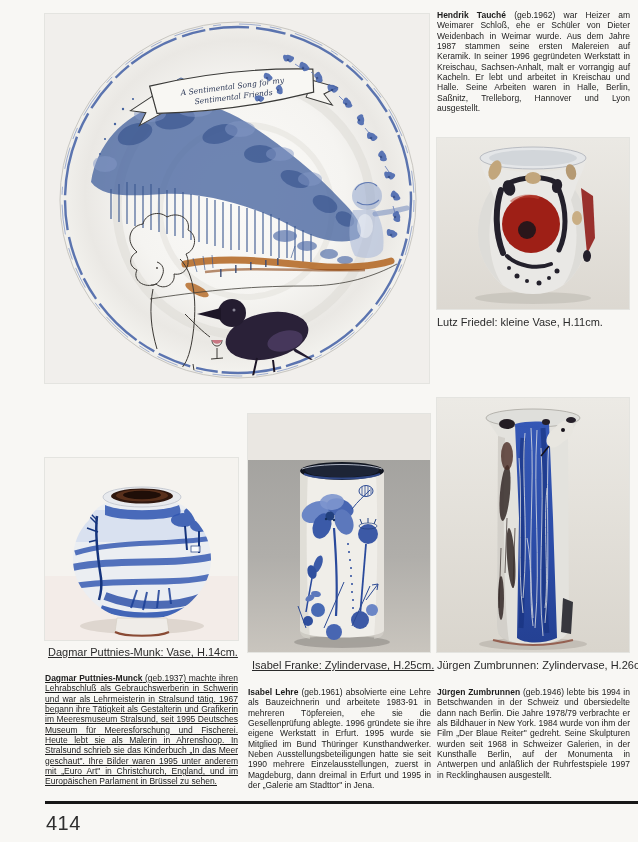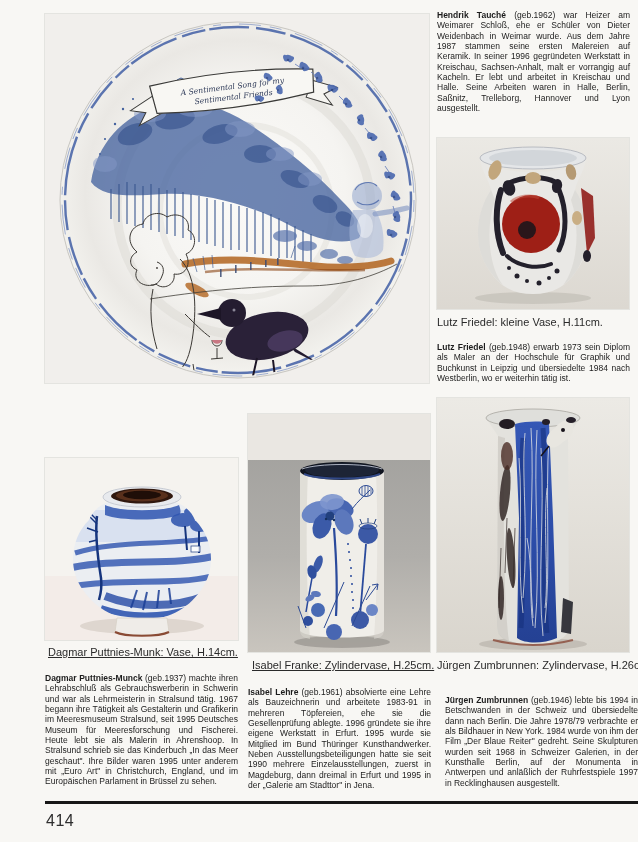--- a/index.html
+++ b/index.html
@@ -7,21 +7,21 @@
     position:relative;width:638px;height:842px;margin:0 auto;
     background:#f8f7f4;overflow:hidden;
     font-family:"Liberation Sans",sans-serif;color:#1d1d1d;
   }
   .photo{position:absolute;box-shadow:0 0 0 1px rgba(90,90,85,0.12);overflow:hidden;}
   .photo svg{display:block;}
   .caption{position:absolute;font-size:11px;line-height:10px;color:#2a2a2a;white-space:nowrap;}
   .bio{position:absolute;font-size:8.5px;line-height:10.35px;text-align:justify;color:#1c1c1c;}
   .bio .nm{font-weight:bold;}
   .rule{position:absolute;background:#171717;}
-  .pageno{position:absolute;font-size:16px;color:#2e2e2e;letter-spacing:0.5px;}
+  .pageno{position:absolute;font-size:20px;color:#2e2e2e;letter-spacing:0.5px;}
   .bannertext{font-family:"DejaVu Serif",serif;font-style:italic;fill:#2e3a58;}
 </style>
 </head>
 <body>
 
 <div id="page">
 
   <div class="photo" style="left:45px;top:14px;width:384px;height:369px;background:#f1efec;">
     <svg width="384" height="369" viewBox="0 0 384 369">
       <defs>
@@ -318,24 +318,20 @@
         <ellipse cx="58" cy="32" rx="6" ry="10" fill="#c2a67c" transform="rotate(20 58 32)"></ellipse>
         <ellipse cx="96" cy="40" rx="8" ry="6" fill="#c2a67c"></ellipse>
         <ellipse cx="134" cy="34" rx="5" ry="8" fill="#b59a74" transform="rotate(-15 134 34)"></ellipse>
         <ellipse cx="140" cy="80" rx="5" ry="7" fill="#c9ae84"></ellipse>
         <path d="M144,50 L156,58 L158,100 L150,116 Z" fill="#901d1a" opacity="0.9"></path>
         <ellipse cx="150" cy="118" rx="4" ry="6" fill="#23202b"></ellipse>
       </g>
     </svg>
   </div>
   <div class="caption" style="left:437px;top:317px;">Lutz Friedel: kleine Vase, H.11cm.</div>
-  <p class="bio" style="left:437px;top:342px;width:193px;margin:0;">
-    <span class="nm">Lutz Friedel</span>
-    <span>(geb.1948) erwarb 1973 sein Diplom als Maler an der Hochschule für Graphik und Buchkunst in Leipzig und übersiedelte 1984 nach Westberlin, wo er weiterhin tätig ist.</span>
-  </p>
 
   <div class="photo" style="left:437px;top:398px;width:192px;height:254px;background:linear-gradient(#eceae5,#d9d5cd);">
     <svg width="192" height="254" viewBox="0 0 192 254">
       <defs>
         <linearGradient id="bluegrad" x1="0" y1="0" x2="0" y2="1">
           <stop offset="0%" stop-color="#2e52b4"></stop>
             <stop offset="55%" stop-color="#2446a6"></stop>
             <stop offset="100%" stop-color="#1c3a90"></stop>
         </linearGradient>
       </defs>
@@ -377,21 +373,21 @@
           <path d="M70,120 L68,175"></path>
             <path d="M78,130 L76,190"></path>
             <path d="M64,150 L62,210"></path>
         </g>
         <path d="M126,200 L136,204 L134,236 L124,234 Z" fill="#23252c" opacity="0.9"></path>
         <path d="M56,242 Q96,252 136,242" stroke="#8a4a3a" stroke-width="2" fill="none" opacity="0.8"></path>
       </g>
     </svg>
   </div>
   <div class="caption" style="left:437px;top:660px;">Jürgen Zumbrunnen: Zylindervase, H.26cm.</div>
-  <p class="bio" style="left:437px;top:687px;width:193px;margin:8px;">
+  <p class="bio" style="left:437px;top:687px;width:193px;margin:0;">
     <span class="nm">Jürgen Zumbrunnen</span>
     <span>(geb.1946) lebte bis 1994 in Betschwanden in der Schweiz und übersiedelte dann nach Berlin. Die Jahre 1978/79 verbrachte er als Bildhauer in New York. 1984 wurde von ihm der Film „Der Blaue Reiter" gedreht. Seine Skulpturen wurden seit 1968 in Schweizer Galerien, in der Kunsthalle Berlin, auf der Monumenta in Antwerpen und anläßlich der Ruhrfestspiele 1997 in Recklinghausen ausgestellt.</span>
   </p>
 
   <div class="photo" style="left:45px;top:458px;width:193px;height:182px;background:#f5f3ef;">
     <svg width="193" height="182" viewBox="0 0 193 182">
       <defs>
         <clipPath id="dvaseClip">
           <path d="M97,39 C64,39 50,48 44,62 C26,80 22,110 38,132 C52,152 72,162 97,162 C122,162 142,152 156,132 C172,110 168,80 150,62 C144,48 130,39 97,39 Z"></path>
         </clipPath>
@@ -435,21 +431,21 @@
       <ellipse cx="97" cy="38" rx="31" ry="7.5" fill="#30180f"></ellipse>
       <ellipse cx="97" cy="37.5" rx="26" ry="6" fill="#59301c"></ellipse>
       <ellipse cx="97" cy="37" rx="19" ry="4.2" fill="#1f0e08"></ellipse>
       <path d="M60,47 C75,54 119,54 134,47 C136,52 136,55 134,57 C119,63 75,63 60,57 Z" fill="#2f55b0" opacity="0.85"></path>
 
       <path d="M72,160 L70,174 C80,178 114,178 124,174 L122,160 Z" fill="#efece8" stroke="#d8d2c8" stroke-width="0.8"></path>
       <path d="M70,174 C80,179 114,179 124,174" stroke="#8a4a34" stroke-width="2" fill="none"></path>
     </svg>
   </div>
   <div class="caption" style="left:48px;top:647px;text-decoration:underline;">Dagmar Puttnies-Munk: Vase, H.14cm.</div>
-  <p class="bio" style="left:45px;top:673px;width:193px;margin:0;">
+  <p class="bio" style="left:45px;top:673px;width:193px;margin:0;text-decoration:underline;">
     <span class="nm">Dagmar Puttnies-Munck</span>
     <span>(geb.1937) machte ihren Lehrabschluß als Gebrauchswerberin in Schwerin und war als Lehrmeisterin in Stralsund tätig. 1967 begann ihre Tätigkeit als Gestalterin und Grafikerin im Meeresmuseum Stralsund, seit 1995 Deutsches Museum für Meeresforschung und Fischerei. Heute lebt sie als Malerin in Ahrenshoop. In Stralsund schrieb sie das Kinderbuch „In das Meer geschaut". Ihre Bilder waren 1995 unter anderem mit „Euro Art" in Christchurch, England, und im Europäischen Parlament in Brüssel zu sehen.</span>
   </p>
 
   <div class="photo" style="left:248px;top:414px;width:182px;height:238px;">
     <svg width="182" height="238" viewBox="0 0 182 238">
       <defs>
         <linearGradient id="fbg" x1="0" y1="0" x2="0" y2="1">
           <stop offset="0%" stop-color="#9f9e9b"></stop>
             <stop offset="60%" stop-color="#b0aeaa"></stop>

